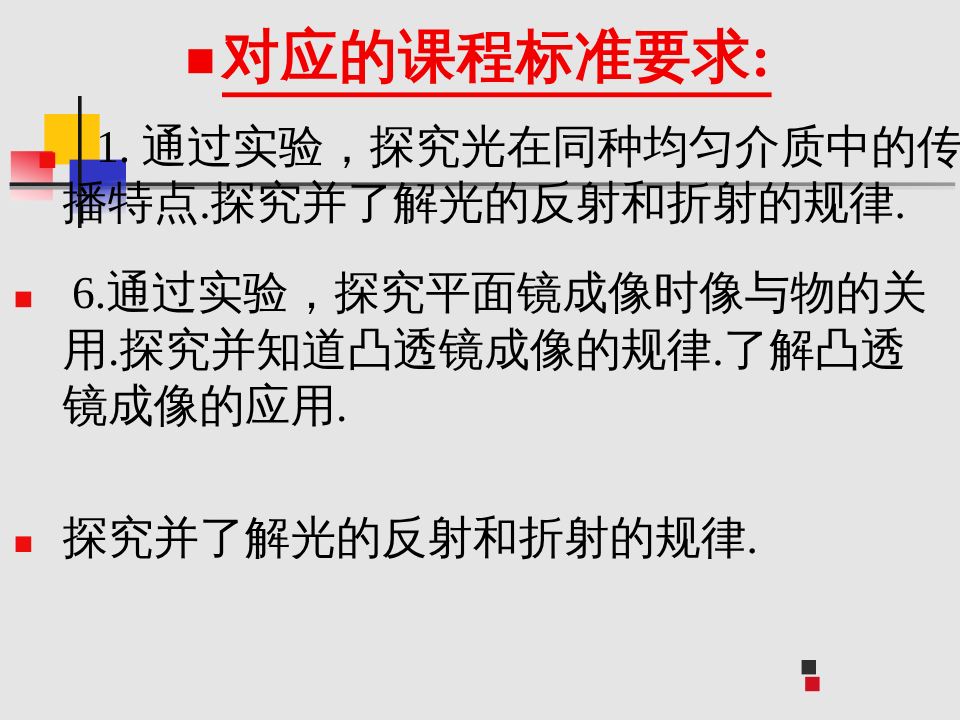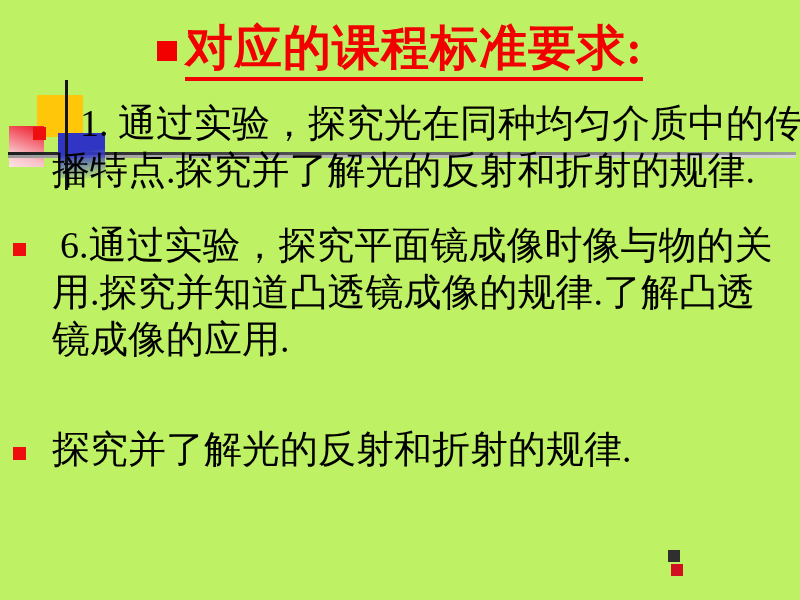--- a/index.html
+++ b/index.html
@@ -1,19 +1,19 @@
 <!DOCTYPE html>
 <html><head>
 <meta charset="utf-8">
 <style>
   html,body { margin:0; padding:0; background:#888; }
   .slide {
     position: relative;
     width: 800px; height: 600px;
-    background: #bef264;
+    background: #e5e5e5;
     overflow: hidden;
     font-family: "Liberation Serif", "DejaVu Serif", serif;
   }
   
   .deco { position: absolute; }
   .deco-yellow { left:37px; top:95px; width:46px; height:42px;
     background:#FFC60A; z-index:1; }
   .deco-pink { left:9px; top:126px; width:35px; height:41px;
     background:linear-gradient(200deg,#EE2735 8%,#F9BFC6 70%,#FDE3E6 100%);
     z-index:1; }

